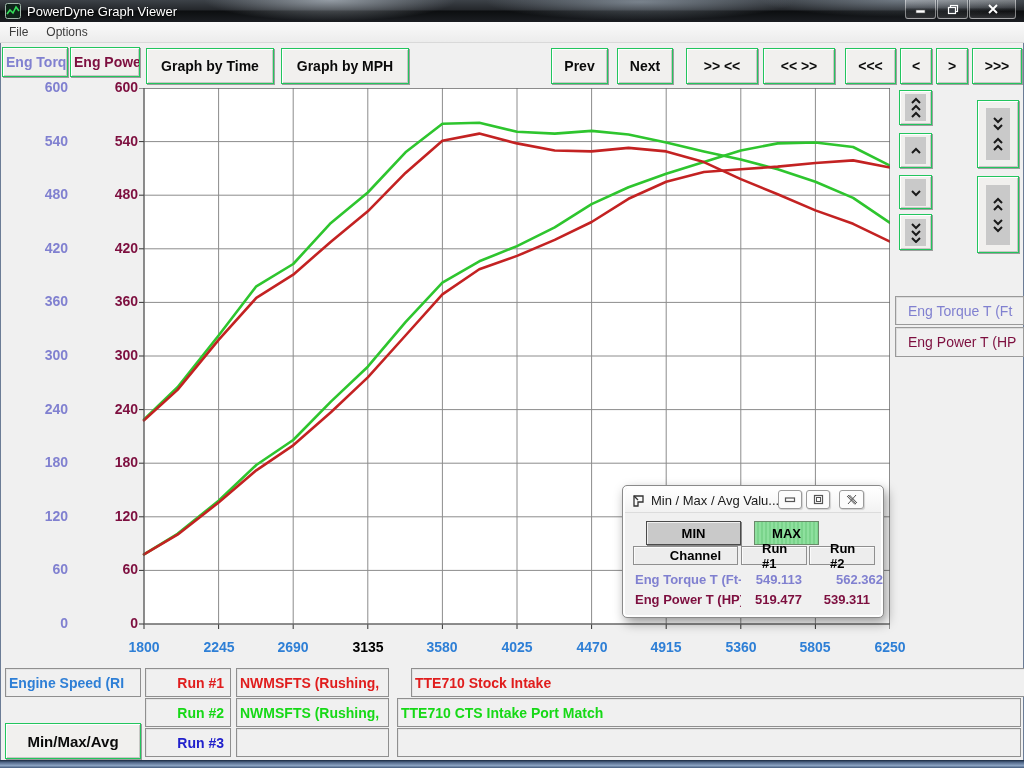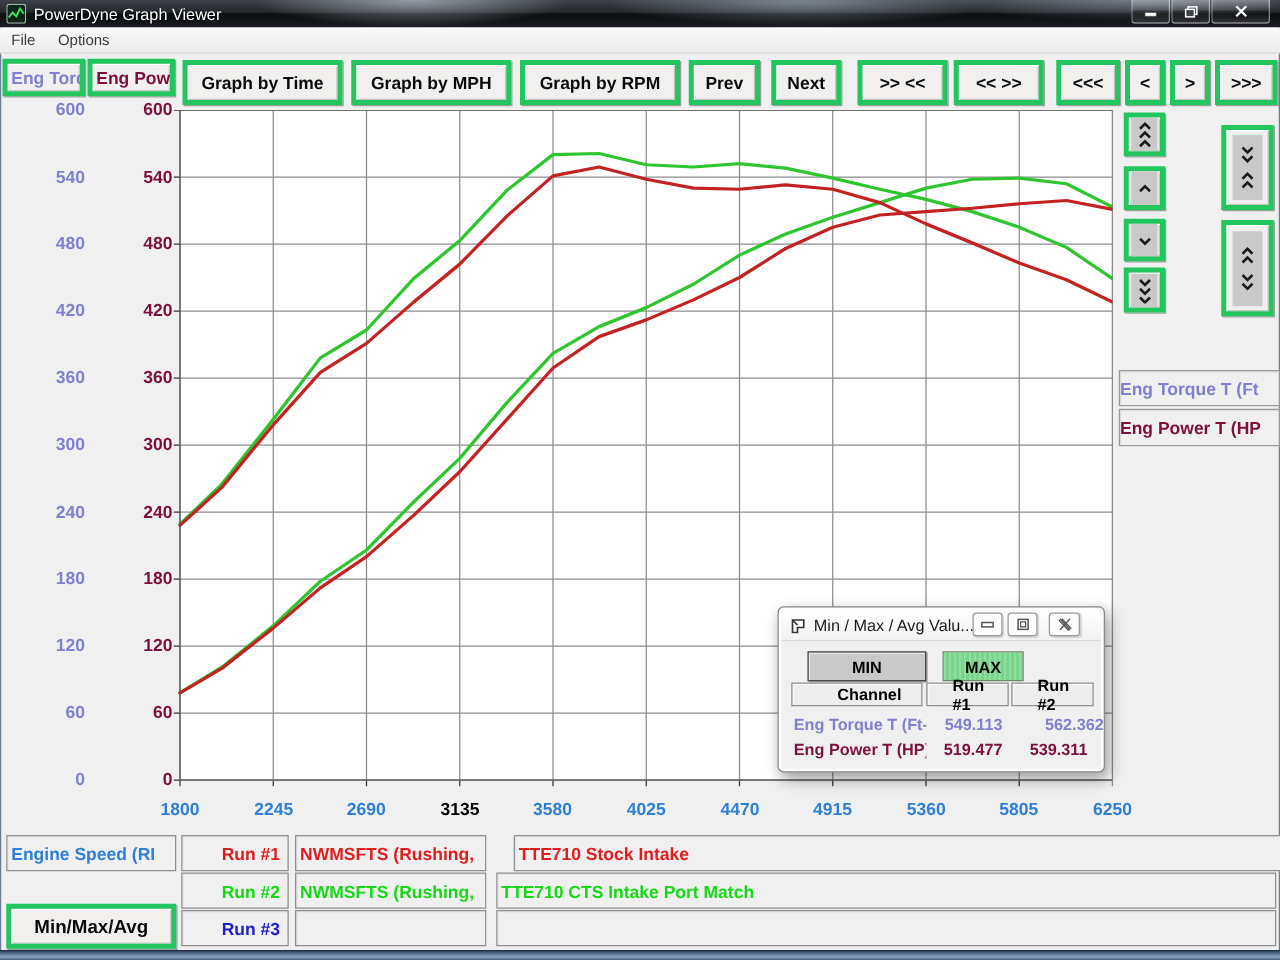--- a/index.html
+++ b/index.html
@@ -23,36 +23,36 @@
     background:linear-gradient(180deg, rgba(255,255,255,.30), rgba(255,255,255,.06) 45%, rgba(0,0,0,.25) 50%, rgba(255,255,255,.12));
     border-radius:0 0 3px 3px; display:flex; align-items:center; justify-content:center; }
   .capbtn.w { width:31px; } .capbtn.close { width:47px; }
 
   
   .menubar { position:absolute; left:0; top:22px; width:1024px; height:21px;
     background:linear-gradient(#fafafa,#ececec); border-bottom:1px solid #d9d9d9; display:flex; align-items:center; }
   .menuitem { font-size:12px; color:#3c3c3c; padding:2px 9px; }
 
   
-  .btn3d { position:absolute; background:#f1f0ee; border:4px solid #22c55e;
+  .btn3d { position:absolute; background:#f1f0ee; border:1px solid #22c55e;
     box-shadow: inset 1px 1px 0 #ffffff, inset -1px -1px 0 #c8c6c4, 1px 1px 0 rgba(90,90,90,.55);
     display:flex; align-items:center; justify-content:center;
     font-weight:bold; font-size:14px; color:#0a0a0a; white-space:nowrap; overflow:hidden; }
 
   
   #plot-frame { position:absolute; left:144px; top:88px; width:746px; height:536px; background:#fff; }
   #plot-svg { position:absolute; left:138px; top:88px; }
   .ytick { position:absolute; width:60px; text-align:right; font-size:14px; font-weight:bold; }
   .xtick { position:absolute; width:50px; text-align:center; font-size:14px; font-weight:bold; top:639px; }
 
   
   .graypatch { background:#c9c9c9; display:flex; flex-direction:column; align-items:center; justify-content:center; }
   .chanbox { position:absolute; background:#f0f0f0; border:1px solid #9a9a9a;
     box-shadow: inset 1px 1px 0 #dcdcdc; display:flex; align-items:center;
-    font-weight:bold; font-size:14px; padding-left:0; white-space:nowrap; overflow:hidden; }
+    font-weight:normal; font-size:14px; padding-left:12px; white-space:nowrap; overflow:hidden; }
 
   
   .lgbox { position:absolute; background:#f0f0f0; border:1px solid #8f8f8f;
     box-shadow: inset 1px 1px 0 #e4e4e4; display:flex; align-items:center;
     font-weight:bold; font-size:14px; white-space:nowrap; overflow:hidden; }
   .lgbox.rt { justify-content:flex-end; padding-right:6px; }
   .lgbox.lf { padding-left:3px; }
 
   
   #mmwin { position:absolute; left:622px; top:485px; width:262px; height:133px; background:#f0f0f0;
@@ -111,21 +111,20 @@
   <div class="menubar">
     <span class="menuitem">File</span>
     <span class="menuitem">Options</span>
   </div>
 
   <div class="btn3d" style="left: 2px; top: 47px; width: 66px; height: 30px; justify-content: flex-start; padding-left: 3px; color: rgb(128, 128, 208);">Eng Torq</div>
   <div class="btn3d" style="left: 70px; top: 47px; width: 70px; height: 30px; justify-content: flex-start; padding-left: 3px; color: rgb(125, 15, 63);">Eng Powe</div>
 
   <div class="btn3d" style="left:146px; top:48px; width:128px; height:36px;">Graph by Time</div>
   <div class="btn3d" style="left:281px; top:48px; width:128px; height:36px;">Graph by MPH</div>
-  <div class="btn3d" style="left:416px; top:48px; width:128px; height:36px;">Graph by RPM</div>
   <div class="btn3d" style="left:551px; top:48px; width:57px; height:36px;">Prev</div>
   <div class="btn3d" style="left:617px; top:48px; width:56px; height:36px;">Next</div>
   <div class="btn3d" style="left:686px; top:48px; width:72px; height:36px;">&gt;&gt; &lt;&lt;</div>
   <div class="btn3d" style="left:763px; top:48px; width:72px; height:36px;">&lt;&lt; &gt;&gt;</div>
   <div class="btn3d" style="left:845px; top:48px; width:51px; height:36px;">&lt;&lt;&lt;</div>
   <div class="btn3d" style="left:900px; top:48px; width:32px; height:36px;">&lt;</div>
   <div class="btn3d" style="left:936px; top:48px; width:32px; height:36px;">&gt;</div>
   <div class="btn3d" style="left:972px; top:48px; width:50px; height:36px;">&gt;&gt;&gt;</div>
 
   <div id="plot-frame"></div>

